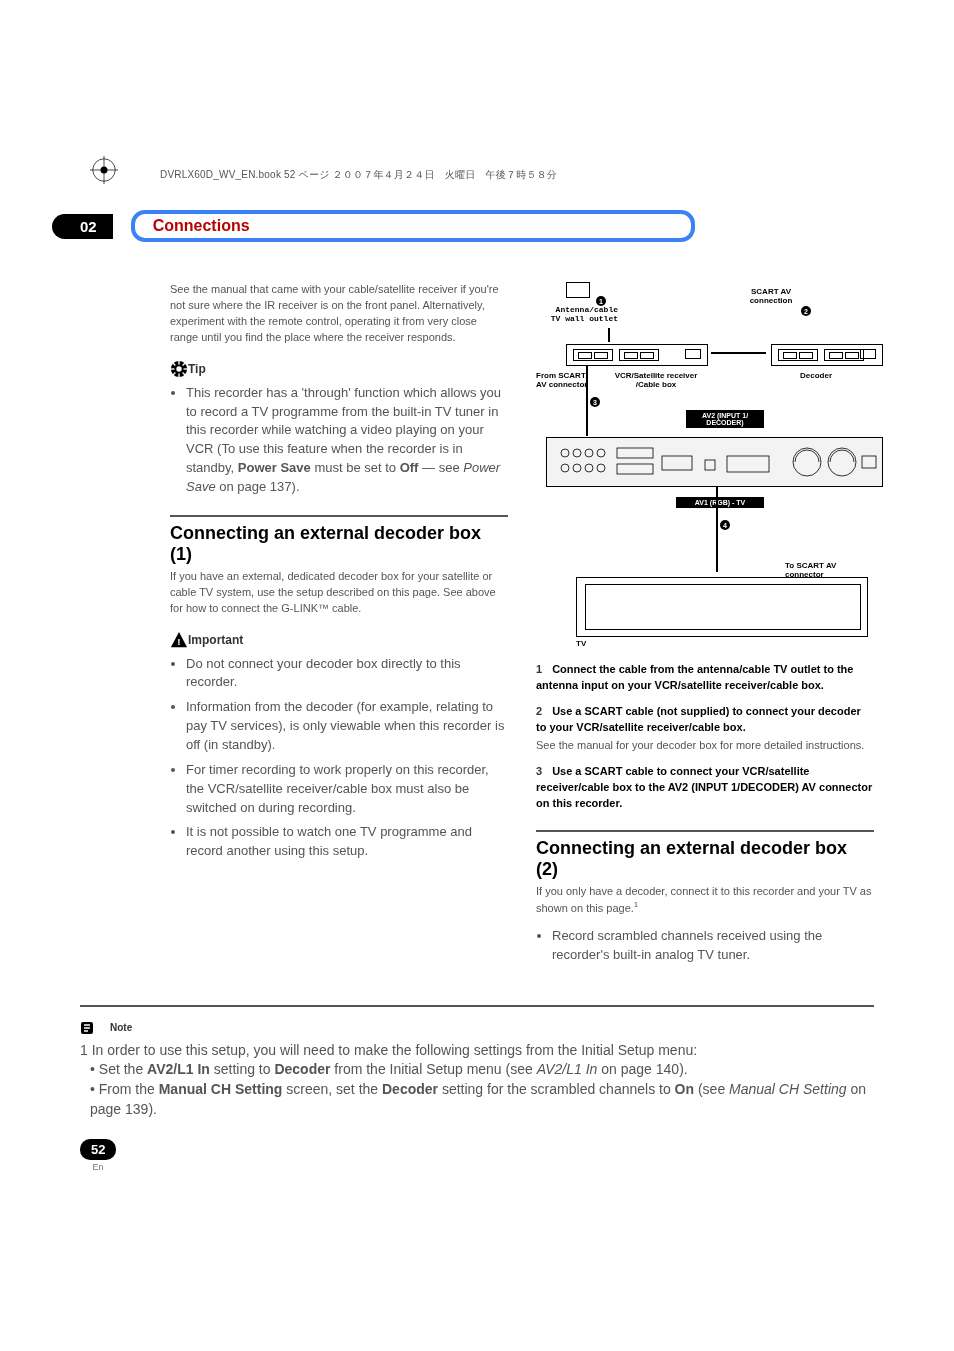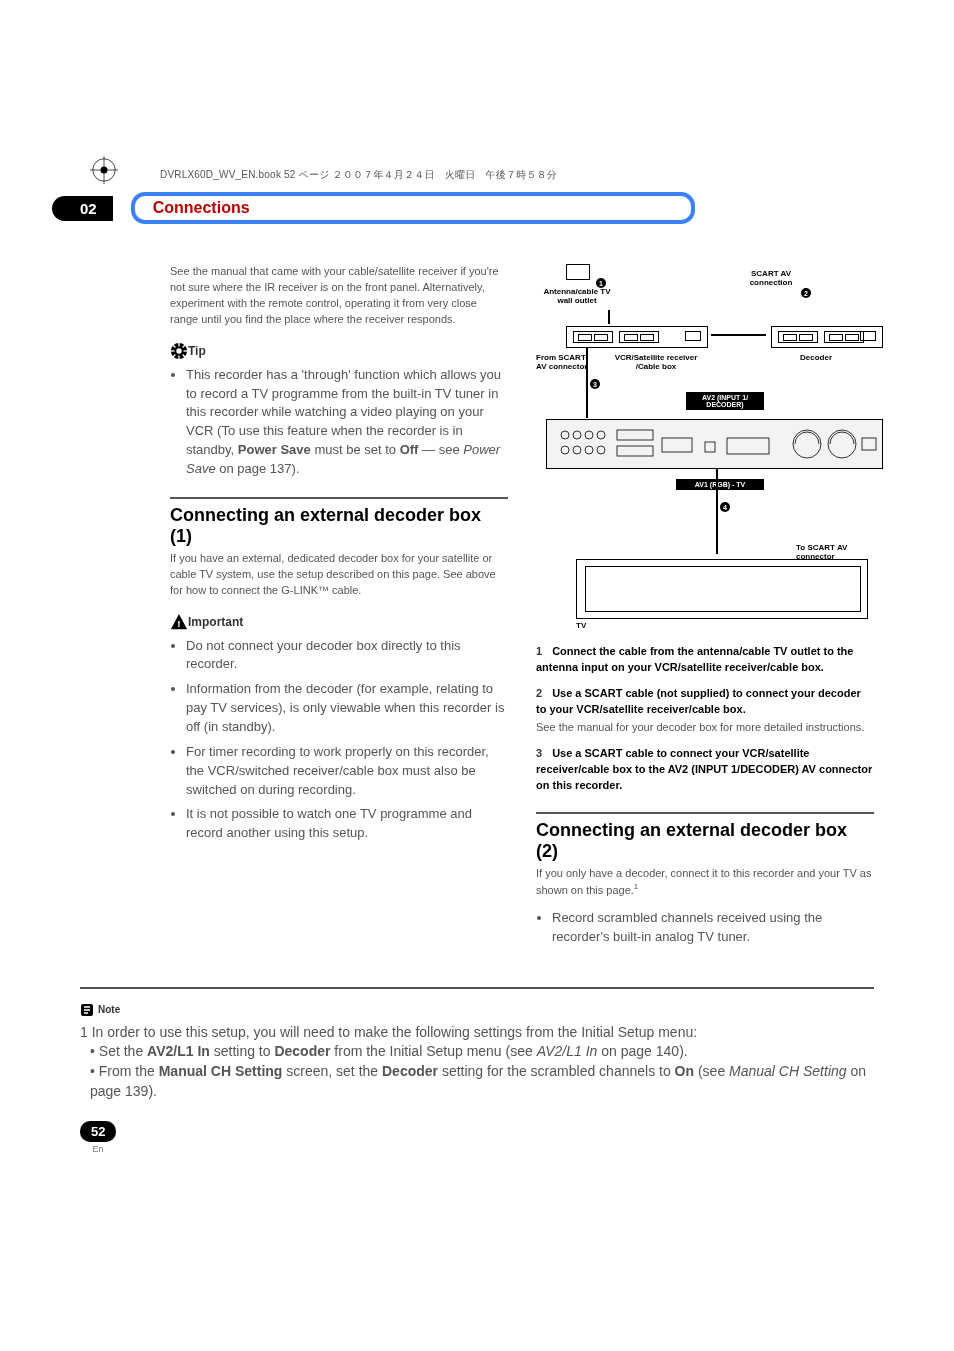--- a/index.html
+++ b/index.html
@@ -24,21 +24,21 @@
     position: absolute;
     top: 168px;
     left: 160px;
     font-size: 10px;
     color: #555;
     letter-spacing: 0.2px;
   }
   .chapter-bar {
     display: flex;
     align-items: center;
-    margin-top: 32px;
+    margin-top: 50px;
     margin-bottom: 40px;
   }
   .chapter-pill {
     background: #000;
     color: #fff;
     font-weight: bold;
     font-size: 15px;
     padding: 4px 16px 4px 28px;
     border-radius: 14px 0 0 14px;
     position: relative;
@@ -255,31 +255,31 @@
           <svg viewBox="0 0 20 20">
               <polygon points="10,1 19,18 1,18" fill="#000"></polygon>
               <text x="10" y="15" text-anchor="middle" fill="#fff" font-size="11" font-weight="bold">!</text>
             </svg>
         </span>
         <span>Important</span>
       </div>
       <ul class="bullets">
         <li>Do not connect your decoder box directly to this recorder.</li>
         <li>Information from the decoder (for example, relating to pay TV services), is only viewable when this recorder is off (in standby).</li>
-        <li>For timer recording to work properly on this recorder, the VCR/switched receiver/cable box must also be switched on during recording.</li>
+        <li>For timer recording to work properly on this recorder, the VCR/satellite receiver/cable box must also be switched on during recording.</li>
         <li>It is not possible to watch one TV programme and record another using this setup.</li>
       </ul>
     </div>
 
     <div class="col">
 
       <div class="diagram">
 
         <div class="d-box" style="left:30px; top:0; width:22px; height:14px;"></div>
-        <div class="d-label" style="left:6px; top:24px; width:70px; text-align:center;">Antenna/cable TV wall outlet</div>
+        <div class="d-label" style="left:12px; top:24px; width:70px; text-align:right;font-family:Liberation Mono, monospace;">Antenna/cable TV wall outlet</div>
         <div class="d-dot" style="left:60px; top:14px;">1</div>
 
         <div class="d-label" style="left:200px; top:6px; width:70px;">SCART AV connection</div>
         <div class="d-dot" style="left:265px; top:24px;">2</div>
 
         <div class="d-label" style="left:76px; top:44px; width:80px;margin-top:28px;">To antenna input</div>
         <div class="d-arrow" style="left:72px; top:46px; width:2px; height:14px;"></div>
 
         <div class="d-box" style="left:30px; top:62px; width:140px; height:20px;">
           <div class="scart" style="position:absolute; left:6px; top:4px;"></div>
@@ -323,21 +323,21 @@
                 <path d="M283 24 a12 12 0 0 1 24 0"></path>
               <rect x="315" y="18" width="14" height="12"></rect>
             </g>
           </svg>
         </div>
 
         <div class="d-badge" style="left:140px; top:215px; width:80px;">AV1 (RGB) - TV</div>
         <div class="d-arrow" style="left:180px; top:205px; width:2px; height:85px;"></div>
         <div class="d-dot" style="left:184px; top:238px;">4</div>
 
-        <div class="d-label" style="left:260px; top:280px; width:70px; text-align:left;">To SCART AV connector</div>
+        <div class="d-label" style="left:249px; top:280px; width:70px; text-align:left;">To SCART AV connector</div>
 
         <div class="d-box" style="left:40px; top:295px; width:290px; height:58px;">
           <div class="d-box" style="left:8px; top:6px; width:274px; height:44px; border-width:1px;"></div>
         </div>
         <div class="d-label" style="left:40px; top:358px; width:20px; text-align:left;">TV</div>
       </div>
 
       <p class="step"><span class="num">1</span><span class="bold">Connect the cable from the antenna/cable TV outlet to the antenna input on your VCR/satellite receiver/cable box.</span></p>
       <p class="step"><span class="num">2</span><span class="bold">Use a SCART cable (not supplied) to connect your decoder to your VCR/satellite receiver/cable box.</span><span class="light">See the manual for your decoder box for more detailed instructions.</span></p>
       <p class="step"><span class="num">3</span><span class="bold">Use a SCART cable to connect your VCR/satellite receiver/cable box to the AV2 (INPUT 1/DECODER) AV connector on this recorder.</span></p>
@@ -345,21 +345,21 @@
       <hr class="section-rule">
       <h2 class="section">Connecting an external decoder box (2)</h2>
       <p class="body-text"><span>If you only have a decoder, connect it to this recorder and your TV as shown on this page.</span><span class="sup">1</span></p>
       <ul class="bullets">
         <li>Record scrambled channels received using the recorder's built-in analog TV tuner.</li>
       </ul>
     </div>
   </div>
 
   <hr class="note-rule">
-  <div class="note-head" style="font-size:10px; font-weight:bold; display:flex; align-items:center; gap:4px;">
+  <div class="note-head" style="font-size:10px; font-weight:bold; display:flex; align-items:center; gap:16px;">
     <span class="icon-circle" style="width:14px;height:14px;">
       <svg viewBox="0 0 14 14">
           <rect x="1" y="1" width="12" height="12" rx="2" fill="#000"></rect>
           <path d="M4 4 L10 4 M4 7 L10 7 M4 10 L8 10" stroke="#fff" stroke-width="1.3"></path>
         </svg>
     </span>
     <span>Note</span>
   </div>
   <div class="note-body">
     <span>1 In order to use this setup, you will need to make the following settings from the Initial Setup menu:</span>

